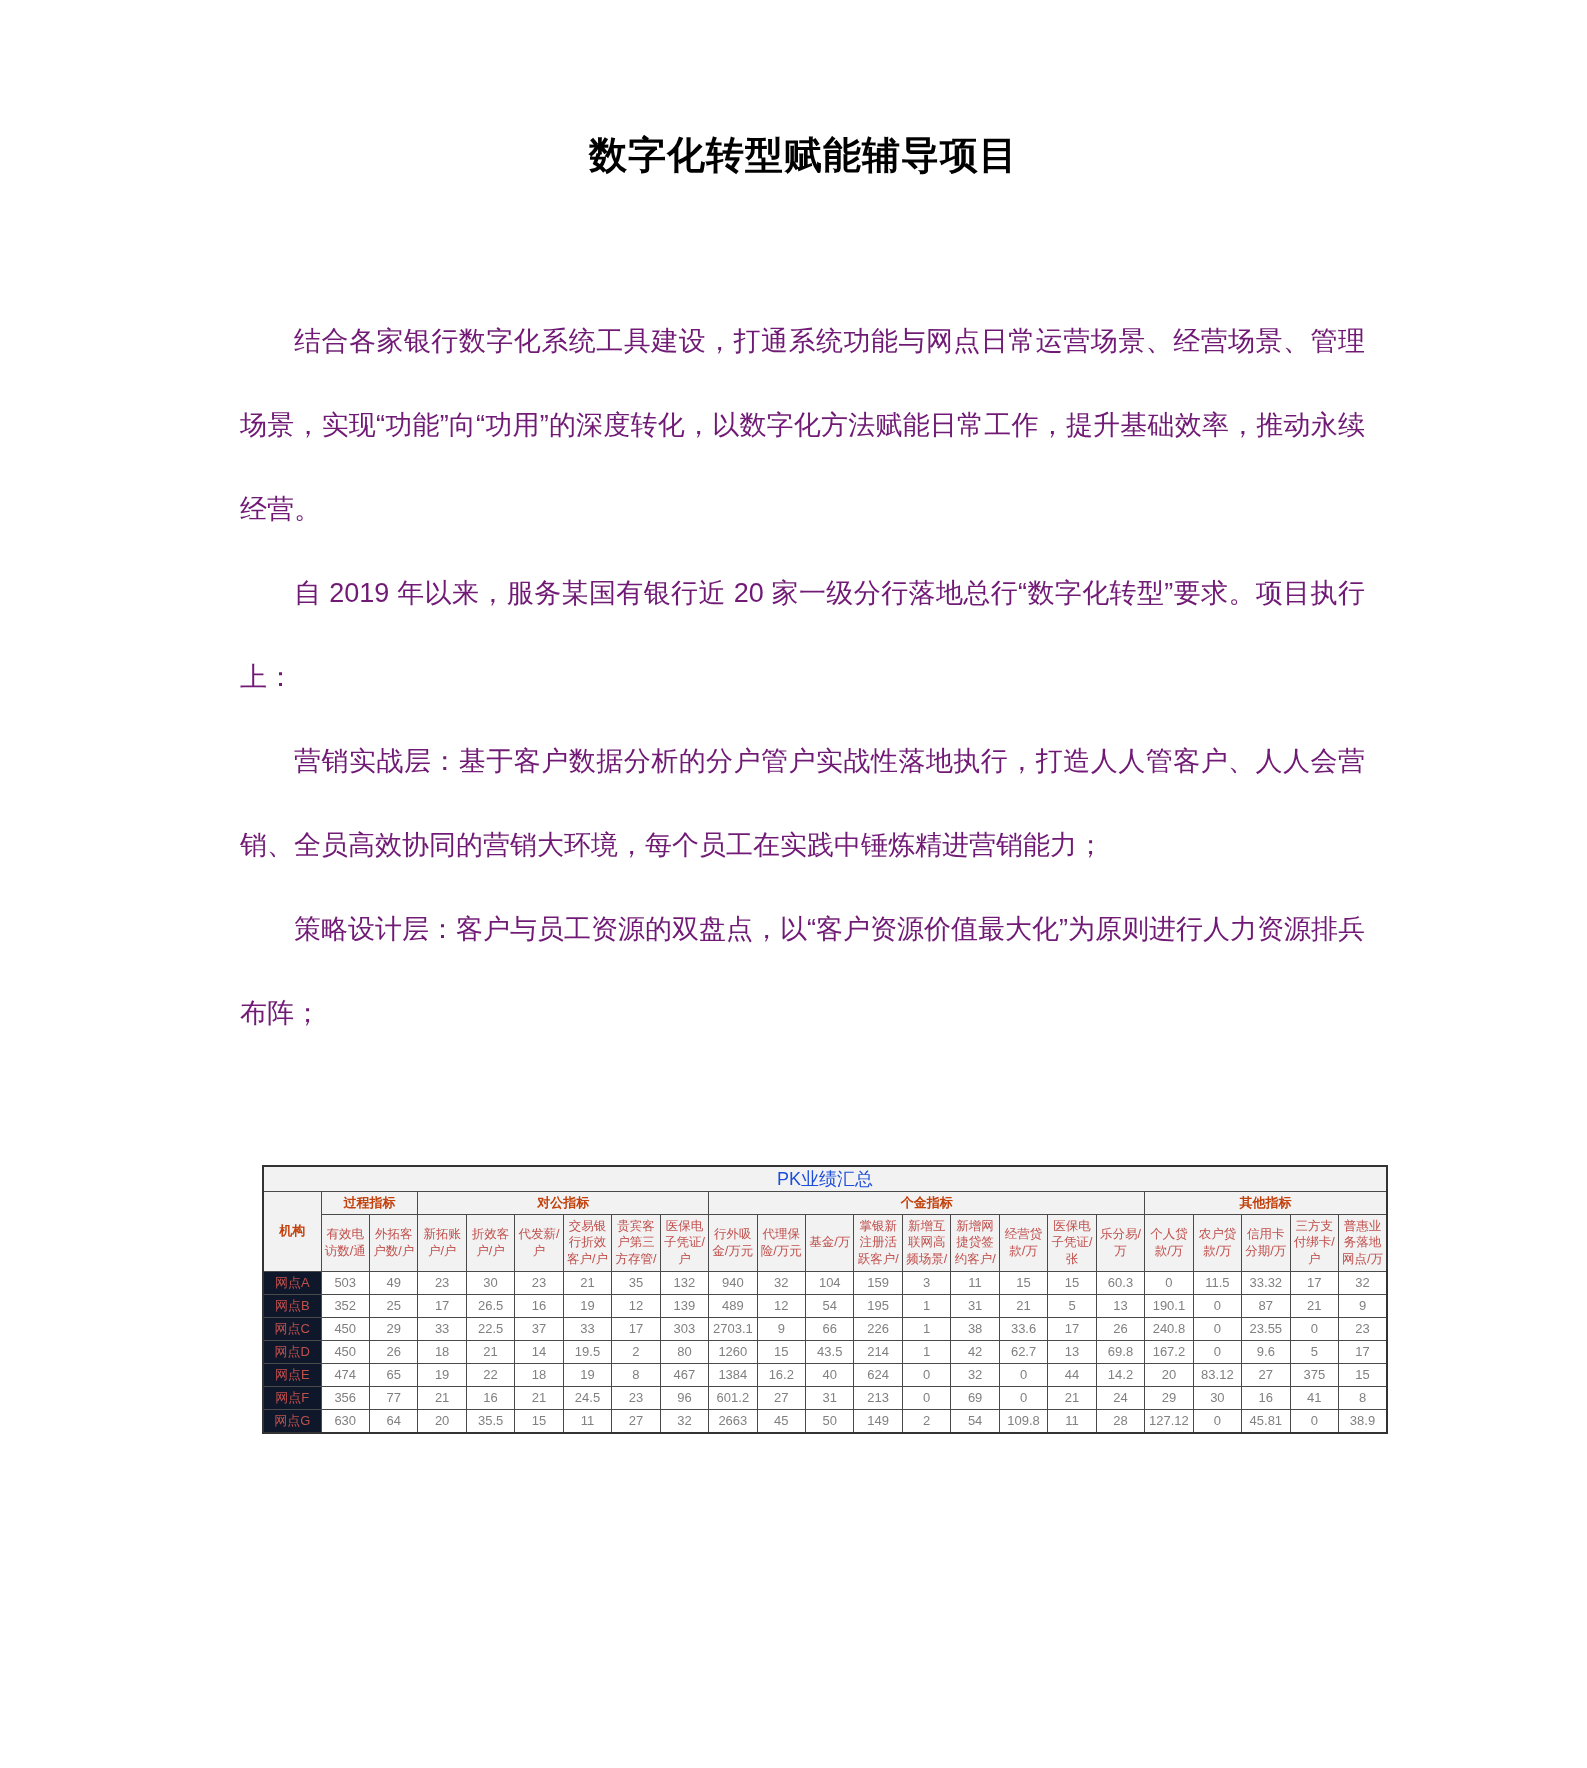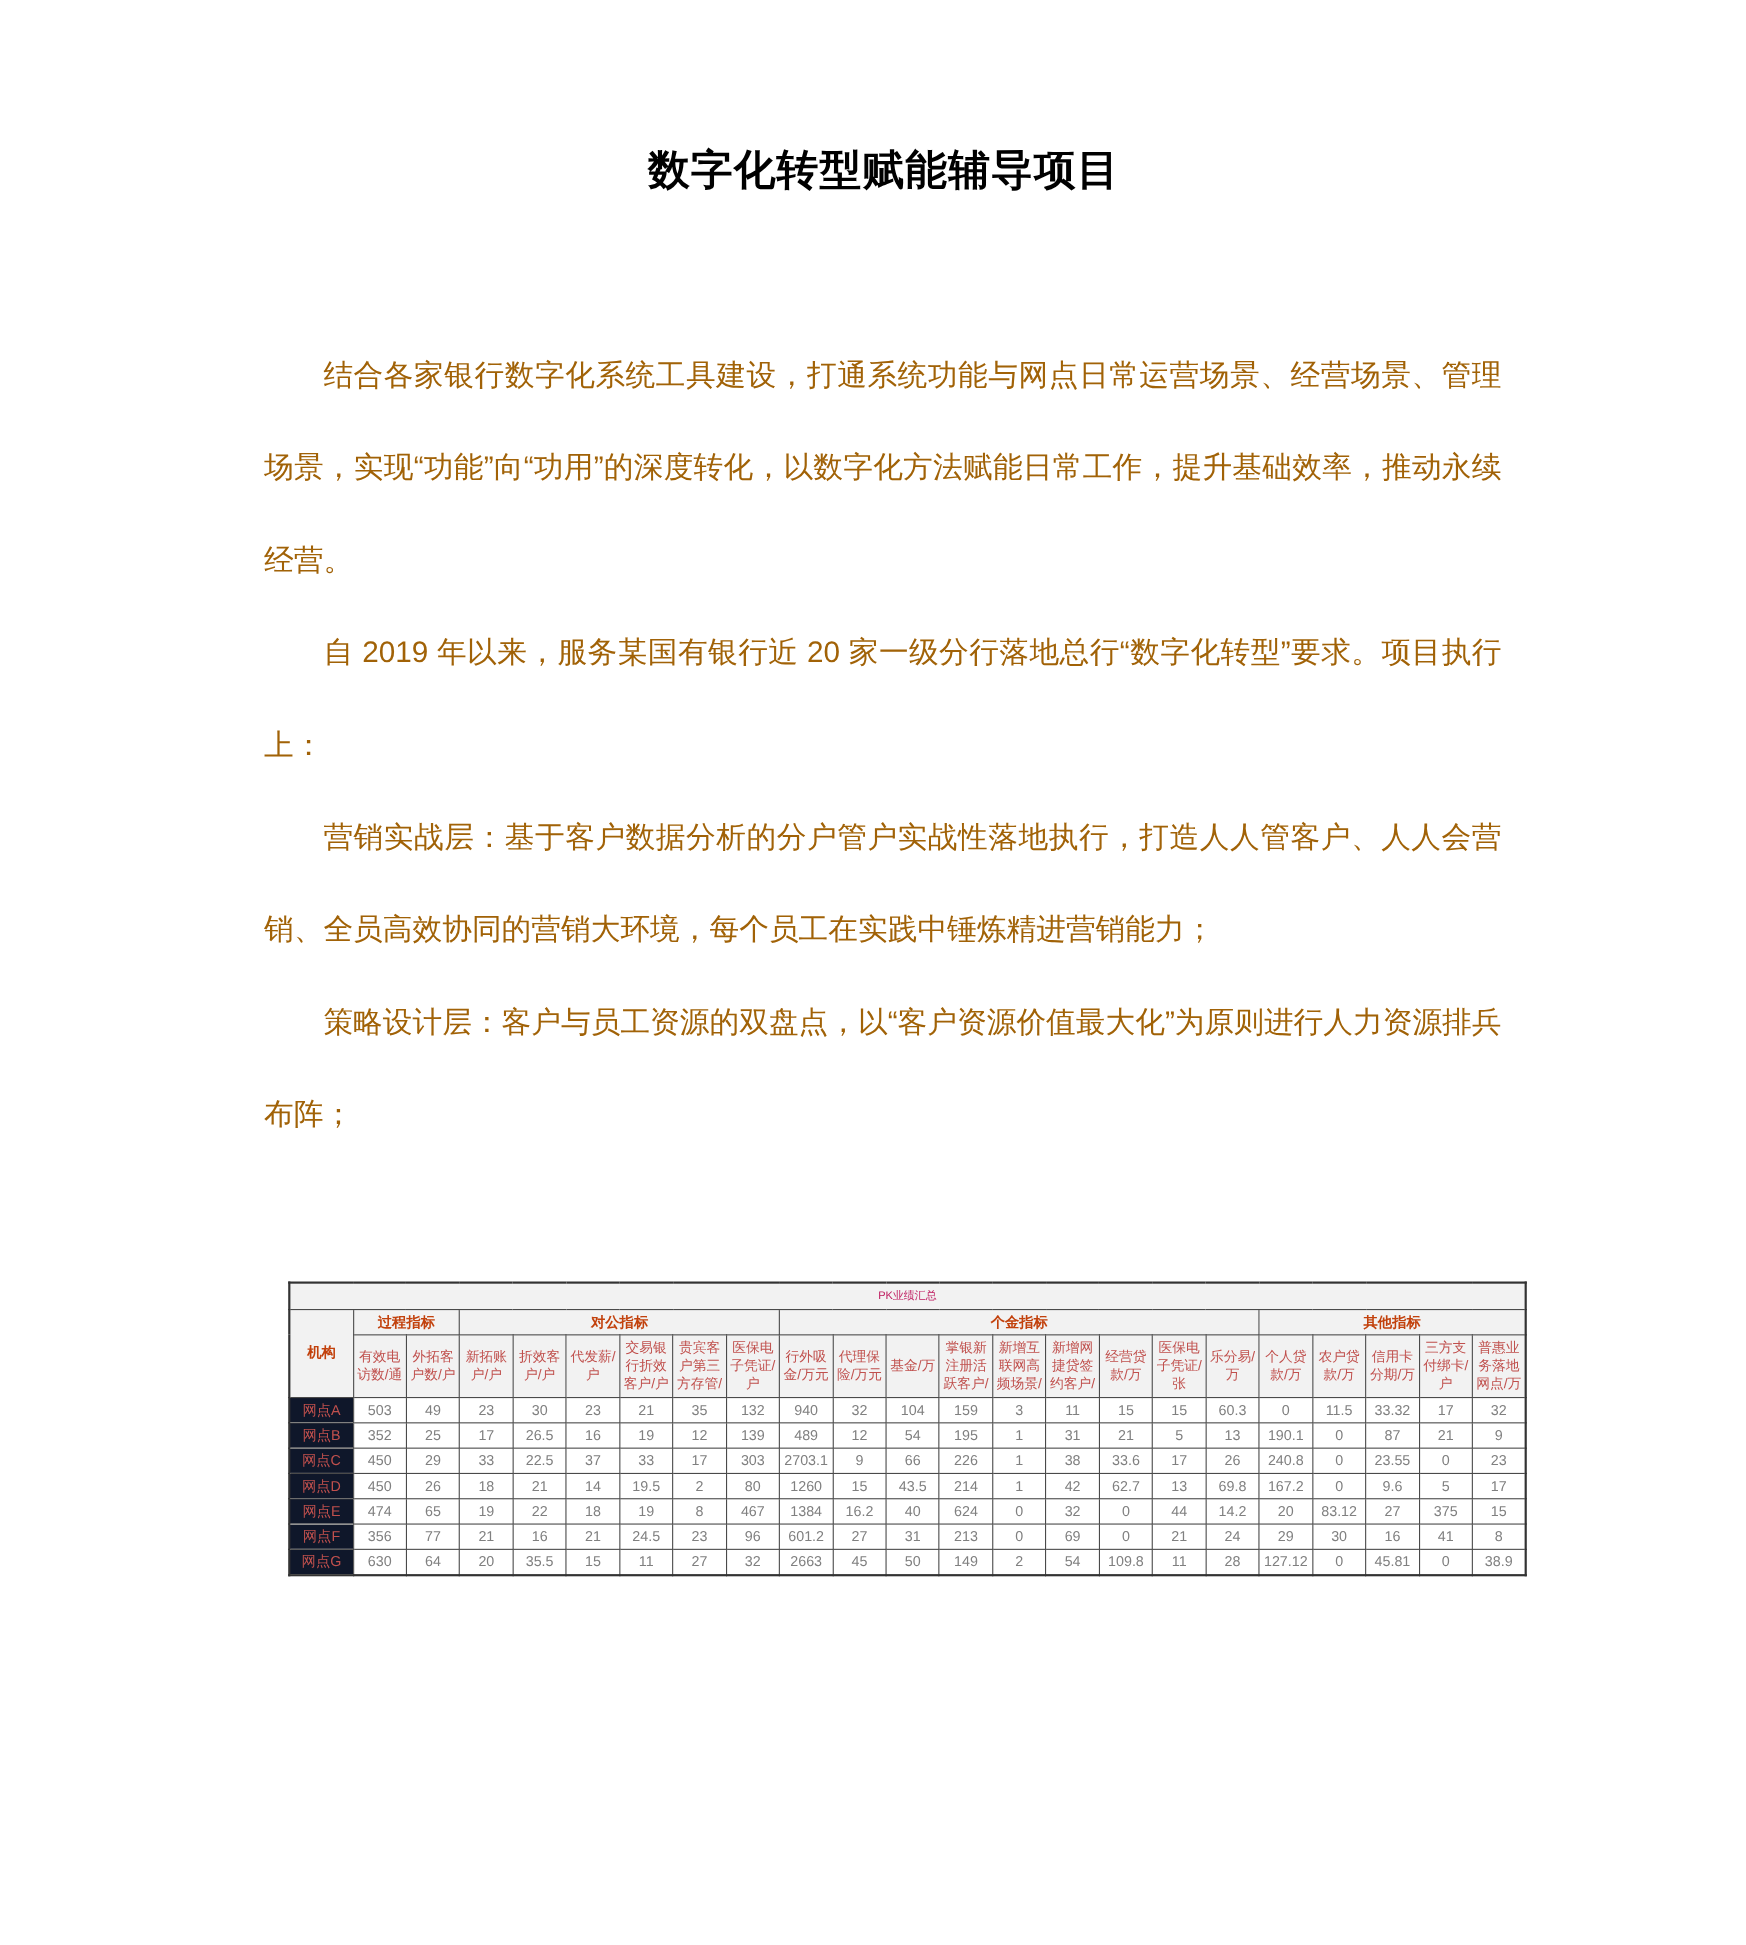--- a/index.html
+++ b/index.html
@@ -21,43 +21,43 @@
     letter-spacing:1px;
     color:#000;
     padding-left:20px;
   }
   .doc-body {
     margin:120px 222px 0 240px;
     font-size:27px;
     line-height:84px;
     text-align:justify;
     text-justify:inter-ideograph;
-    color:#a16207;
+    color:#701a75;
   }
   .doc-para { margin:0; text-indent:2em; }
 
   .table-wrap { margin:110px 0 0 262px; }
   .pk-table {
     border-collapse:collapse;
     table-layout:fixed;
     width:1126px;
     border:2px solid #333333;
   }
   .pk-table th, .pk-table td {
     border:1px solid #4a4a4a;
     text-align:center;
     vertical-align:middle;
     overflow:hidden;
     padding:0;
   }
   .t-title-row th {
     height:23px;
-    font-size:10px;
+    font-size:18px;
     font-weight:normal;
-    color:#be185d;
+    color:#1d4ed8;
     background:#f2f2f2;
   }
   .t-group-row th {
     height:22px;
     font-size:13px;
     font-weight:bold;
     color:#c2410c;
     background:#f2f2f2;
   }
   .t-col-row th {

